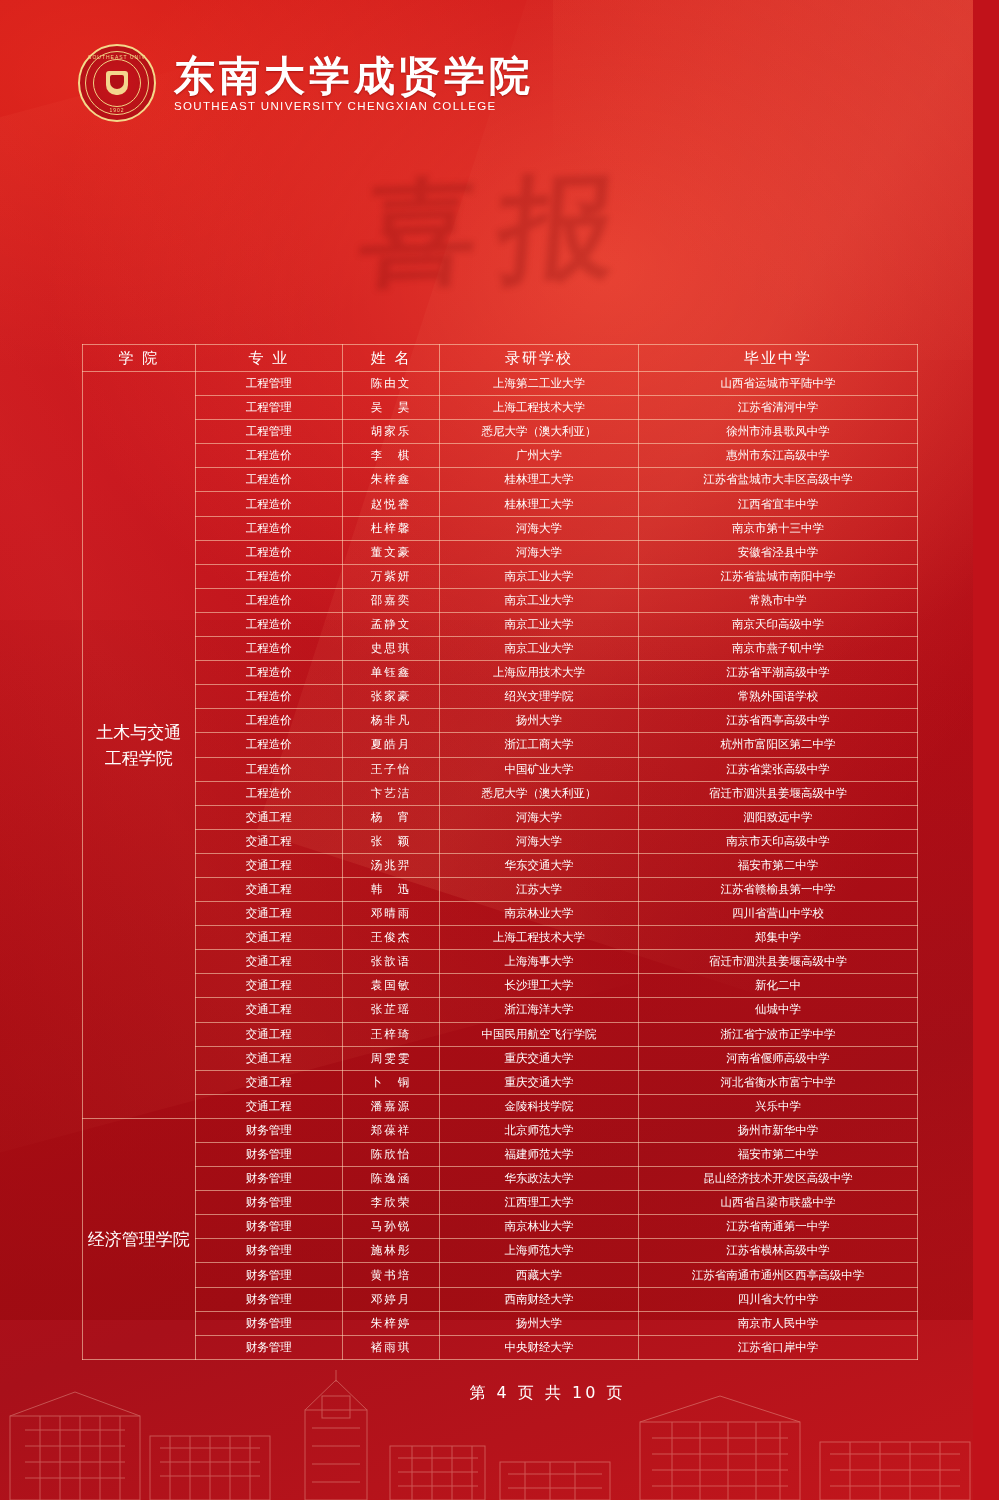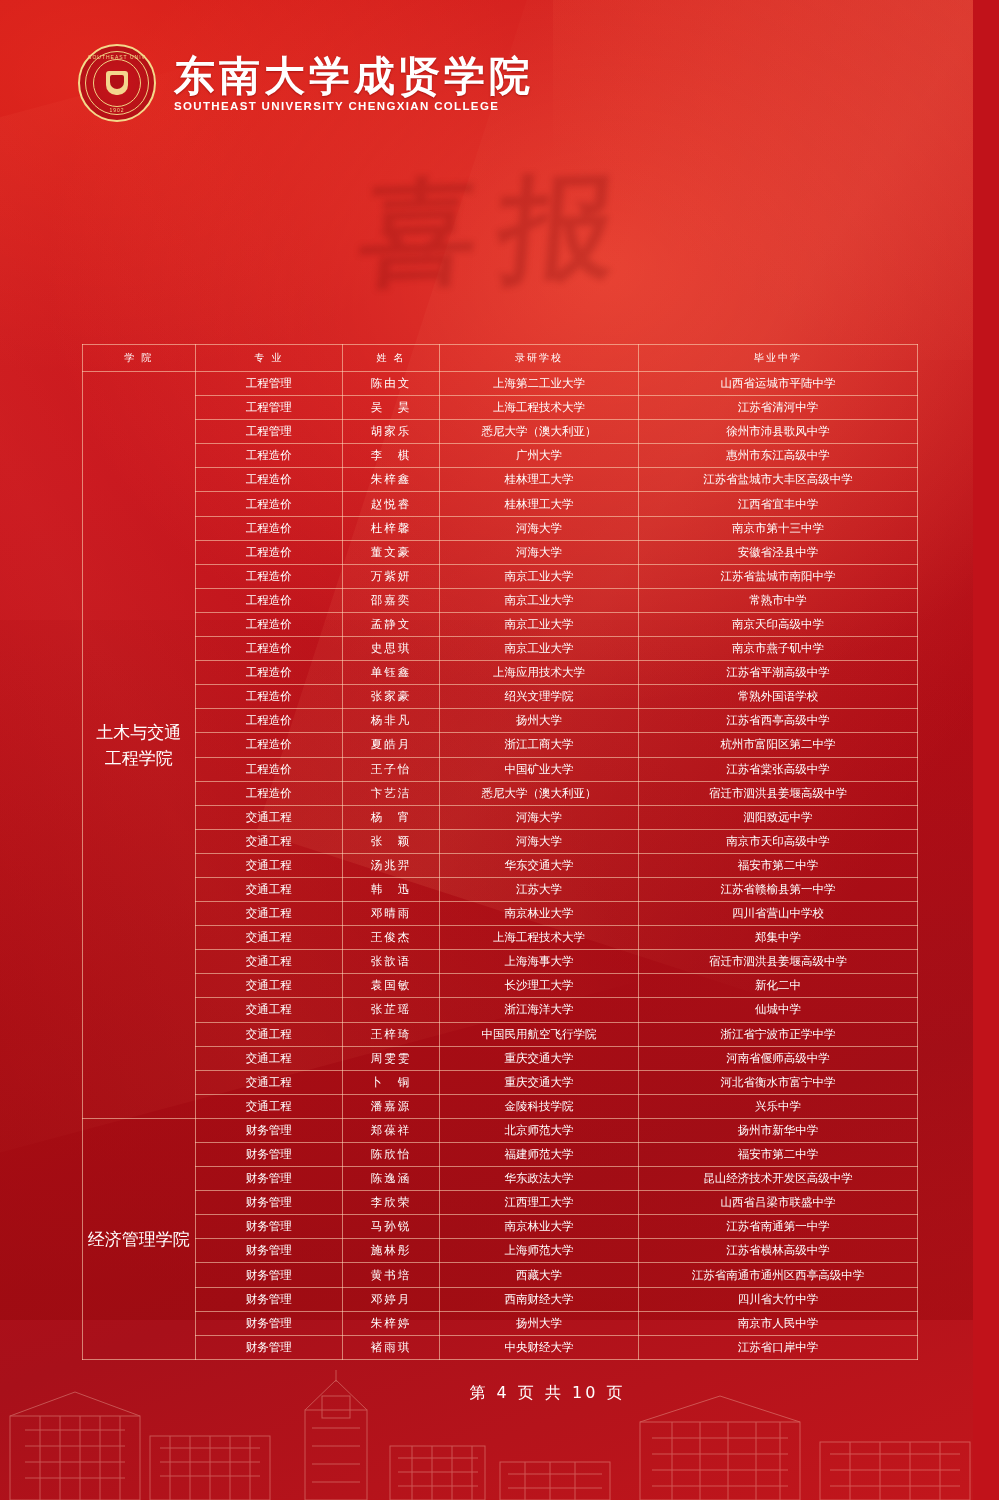--- a/index.html
+++ b/index.html
@@ -123,21 +123,21 @@
     font-size: 41px;
     font-weight: bold;
     color: #fff;
     letter-spacing: 4px;
     line-height: 1.1;
     text-shadow: 0 1px 2px rgba(120,0,0,0.5);
   }
   .brand-en {
     margin-top: 0;
     font-size: 11.5px;
-    font-weight: bold;
+    font-weight: normal;
     color: #fff;
     letter-spacing: 1.35px;
   }
 
   
   .xibao {
     position: absolute;
     top: 150px;
     left: 0;
     width: 999px;
@@ -172,21 +172,21 @@
   table.roster th,
   table.roster td {
     border: 1px solid rgba(255,222,190,0.55);
     text-align: center;
     height: 23.1px;
     padding: 0 2px;
     white-space: nowrap;
     font-weight: normal;
   }
   table.roster th {
-    font-size: 10px;
+    font-size: 15px;
     letter-spacing: 2px;
     height: 26px;
   }
   td.college {
     font-size: 17px;
     line-height: 1.55;
     width: 108px;
   }
   .col-major  { width: 150px; margin-left: 8px; }
   .col-name   { width: 96px; letter-spacing: 2px; margin-left: 32px; }

